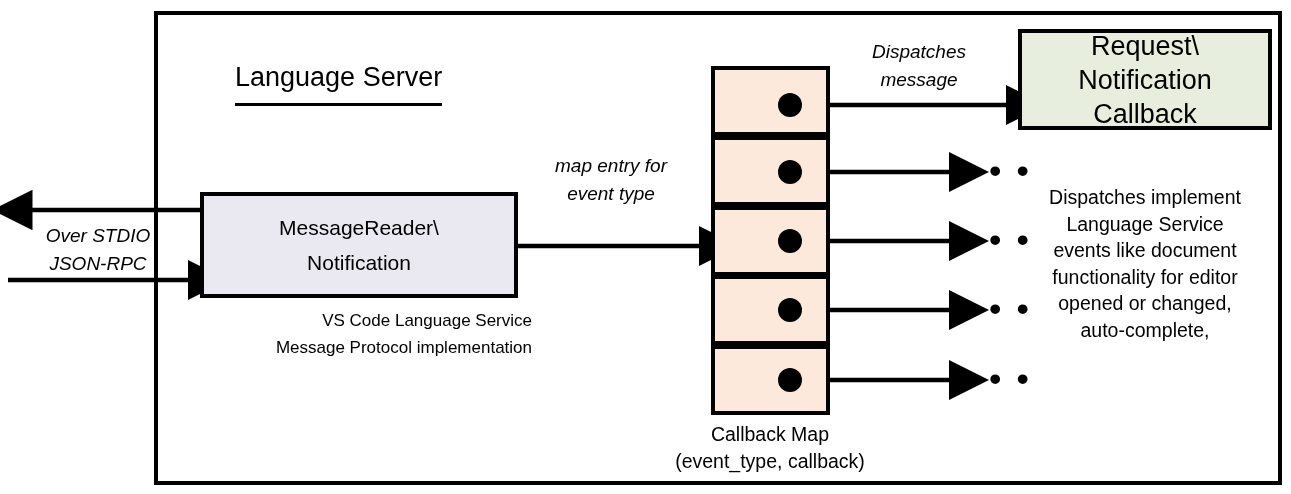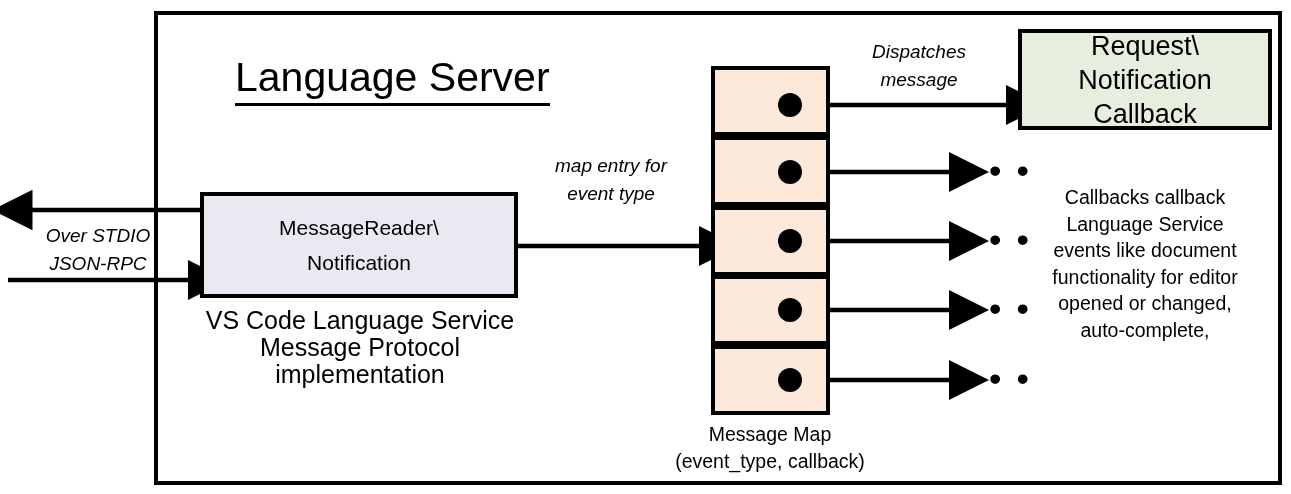--- a/index.html
+++ b/index.html
@@ -29,21 +29,21 @@
     border: 4px solid #000000;
     box-sizing: border-box;
     background: transparent;
   }
 
   
   #server-title {
     position: absolute;
     left: 235px;
     top: 52px;
-    font-size: 41px;
+    font-size: 27px;
     line-height: 50px;
     letter-spacing: 0px;
     white-space: nowrap;
     border-bottom: 3px solid #000;
     padding-bottom: 1px;
   }
 
   
   #reader-box {
     position: absolute;
@@ -60,22 +60,22 @@
     justify-content: center;
     font-size: 21px;
     line-height: 35px;
     text-align: center;
   }
   #reader-caption {
     position: absolute;
     left: 188px;
     top: 307px;
     width: 344px;
-    text-align: center;
-    font-size: 25px;
+    text-align: right;
+    font-size: 17px;
     line-height: 27px;
   }
 
   
   #jsonrpc-label {
     position: absolute;
     left: 33px;
     top: 222px;
     width: 130px;
     text-align: center;
@@ -259,41 +259,41 @@
     <div class="map-cell" style="top:209px;"></div>
     <div class="map-cell" style="top:279px;"></div>
 
     <div class="map-dot" style="left:67px; top:27px;"></div>
     <div class="map-dot" style="left:67px; top:94px;"></div>
     <div class="map-dot" style="left:67px; top:163px;"></div>
     <div class="map-dot" style="left:67px; top:232px;"></div>
     <div class="map-dot" style="left:67px; top:302px;"></div>
   </div>
   <div id="map-caption">
-    <div>Message Map</div>
+    <div>Callback Map</div>
     <div>(event_type, callback)</div>
   </div>
 
   <div id="dispatch-label">
     <div>Dispatches</div>
     <div>message</div>
   </div>
 
   <div class="ellipsis" style="left:962px; top:160px;">• • •</div>
   <div class="ellipsis" style="left:962px; top:229px;">• • •</div>
   <div class="ellipsis" style="left:962px; top:298px;">• • •</div>
   <div class="ellipsis" style="left:962px; top:368px;">• • •</div>
 
   <div id="callback-box">
     <div>Request\</div>
     <div>Notification</div>
     <div>Callback</div>
   </div>
   <div id="callback-caption">
-    <div>Callbacks callback</div>
+    <div>Dispatches implement</div>
     <div>Language Service</div>
     <div>events like document</div>
     <div>functionality for editor</div>
     <div>opened or changed,</div>
     <div>auto-complete,</div>
   </div>
 
 </div>
 
 </body></html>

